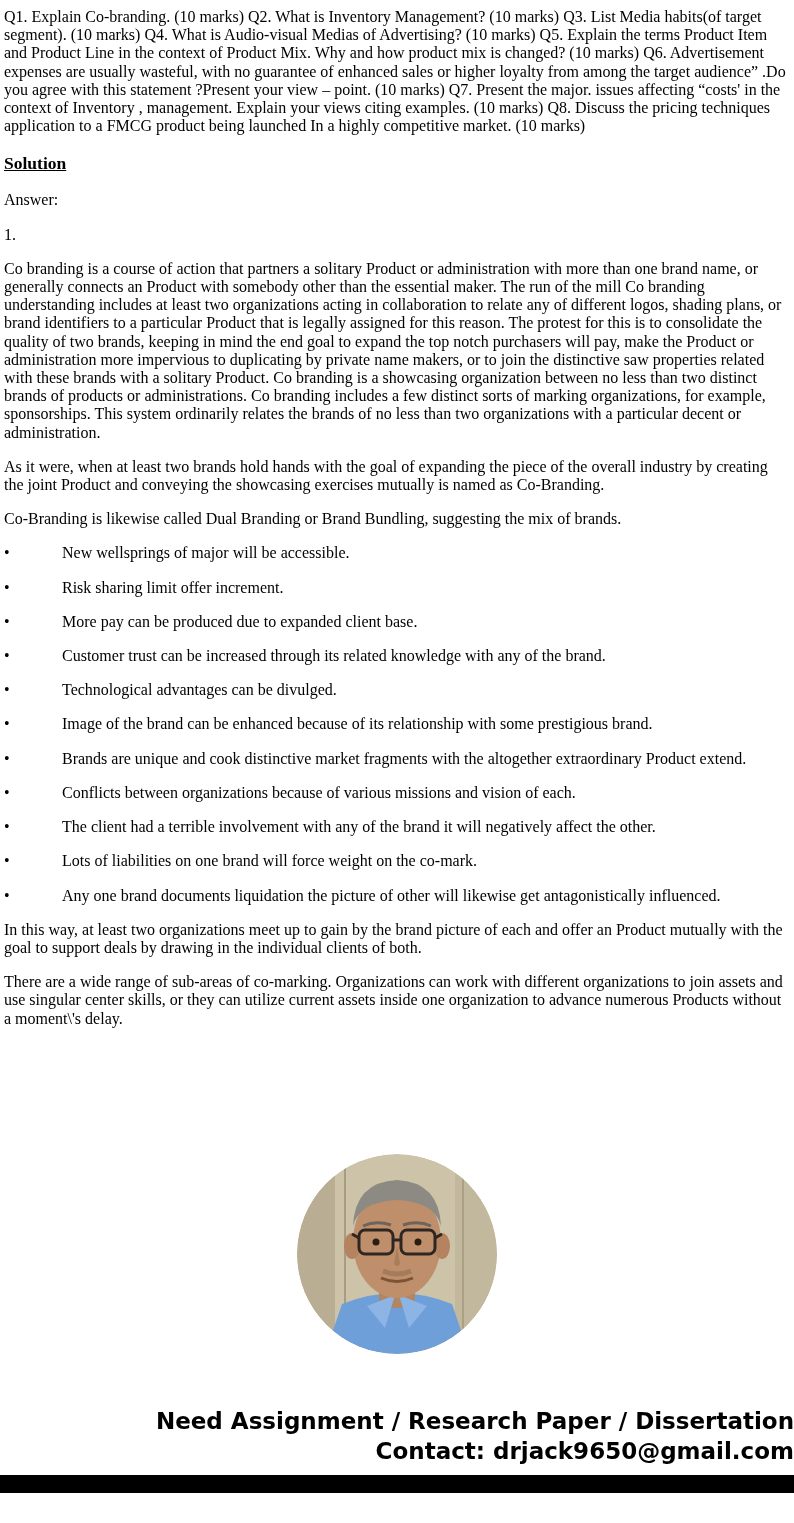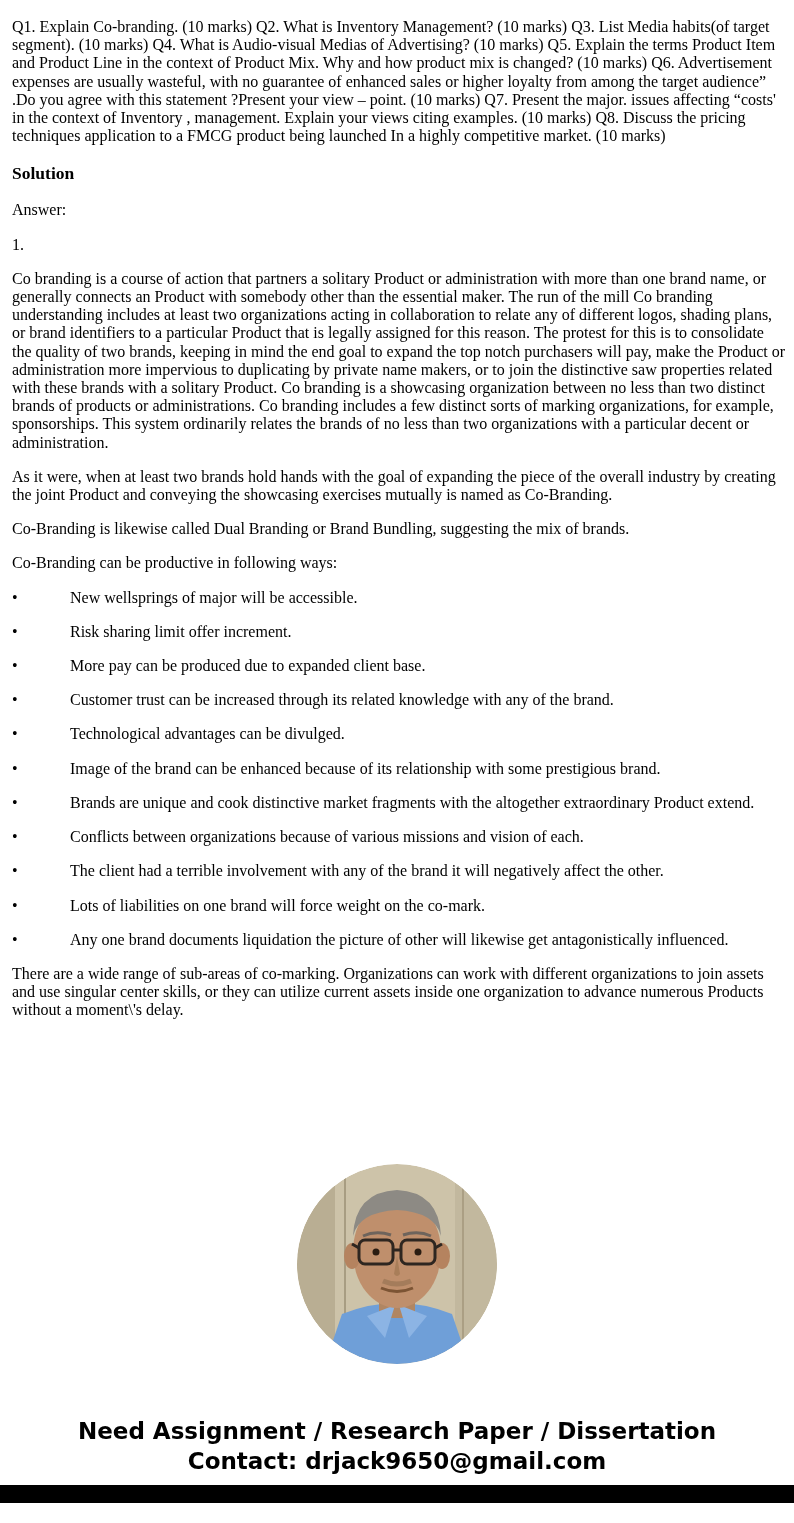--- a/index.html
+++ b/index.html
@@ -3,57 +3,57 @@
 <meta charset="utf-8">
 <style>
   * { box-sizing: border-box; }
   html, body { margin: 0; padding: 0; }
   body {
     width: 794px;
     background: #ffffff;
     color: #000000;
   }
   .article {
-    padding: 8px 8px 0 12px;
+    padding: 8px 8px 0 4px;
     font-family: "Liberation Serif", serif;
     font-size: 16px;
     line-height: 18.2px;
     height: 1126px;
     overflow: hidden;
-    margin-top: 10px;
   }
   .article p { margin: 16px 0; }
   .article p.first { margin-top: 0; }
   h2.solution {
     font-family: "Liberation Serif", serif;
     font-size: 17.5px;
     font-weight: bold;
     line-height: 20px;
     margin: 18px 0;
+    text-decoration: underline;
   }
   .bullet-item {
     display: flex;
     margin: 16px 0;
   }
   .bullet-marker {
     flex: 0 0 58px;
   }
   .bullet-text { flex: 1 1 auto; }
   .photo-wrap {
     width: 200px;
     height: 200px;
     margin: 28px auto 0 auto;
   }
   .photo-wrap svg {
     display: block;
     border-radius: 50%;
   }
   .footer {
     margin-top: 52px;
-    text-align: center;
+    text-align: right;
     font-family: "DejaVu Sans", sans-serif;
     font-weight: bold;
     font-size: 23px;
     line-height: 30px;
     color: #000000;
   }
   .black-bar {
     margin-top: 9px;
     width: 100%;
     height: 18px;
@@ -70,21 +70,20 @@
 
     <h2 class="solution">Solution</h2>
 
     <p>Answer:</p>
     <p>1.</p>
 
     <p>Co branding is a course of action that partners a solitary Product or administration with more than one brand name, or generally connects an Product with somebody other than the essential maker. The run of the mill Co branding understanding includes at least two organizations acting in collaboration to relate any of different logos, shading plans, or brand identifiers to a particular Product that is legally assigned for this reason. The protest for this is to consolidate the quality of two brands, keeping in mind the end goal to expand the top notch purchasers will pay, make the Product or administration more impervious to duplicating by private name makers, or to join the distinctive saw properties related with these brands with a solitary Product. Co branding is a showcasing organization between no less than two distinct brands of products or administrations. Co branding includes a few distinct sorts of marking organizations, for example, sponsorships. This system ordinarily relates the brands of no less than two organizations with a particular decent or administration.</p>
     <p>As it were, when at least two brands hold hands with the goal of expanding the piece of the overall industry by creating the joint Product and conveying the showcasing exercises mutually is named as Co-Branding.</p>
     <p>Co-Branding is likewise called Dual Branding or Brand Bundling, suggesting the mix of brands.</p>
 
-    <p>Co-Branding can be productive in following ways:</p>
 
     <div class="bullet-item">
       <span class="bullet-marker">•</span>
       <span class="bullet-text">New wellsprings of major will be accessible.</span>
     </div>
     <div class="bullet-item">
       <span class="bullet-marker">•</span>
       <span class="bullet-text">Risk sharing limit offer increment.</span>
     </div>
     <div class="bullet-item">
@@ -119,20 +118,21 @@
     </div>
     <div class="bullet-item">
       <span class="bullet-marker">•</span>
       <span class="bullet-text">Lots of liabilities on one brand will force weight on the co-mark.</span>
     </div>
     <div class="bullet-item">
       <span class="bullet-marker">•</span>
       <span class="bullet-text">Any one brand documents liquidation the picture of other will likewise get antagonistically influenced.</span>
     </div>
 
+    <p>In this way, at least two organizations meet up to gain by the brand picture of each and offer an Product mutually with the goal to support deals by drawing in the individual clients of both.</p>
     <p>There are a wide range of sub-areas of co-marking. Organizations can work with different organizations to join assets and use singular center skills, or they can utilize current assets inside one organization to advance numerous Products without a moment\'s delay.</p>
   </div>
 
   <div class="photo-wrap">
     <svg width="200" height="200" viewBox="0 0 200 200">
       <defs>
         <clipPath id="pc">
             <circle cx="100" cy="100" r="100"></circle>
           </clipPath>
       </defs>

